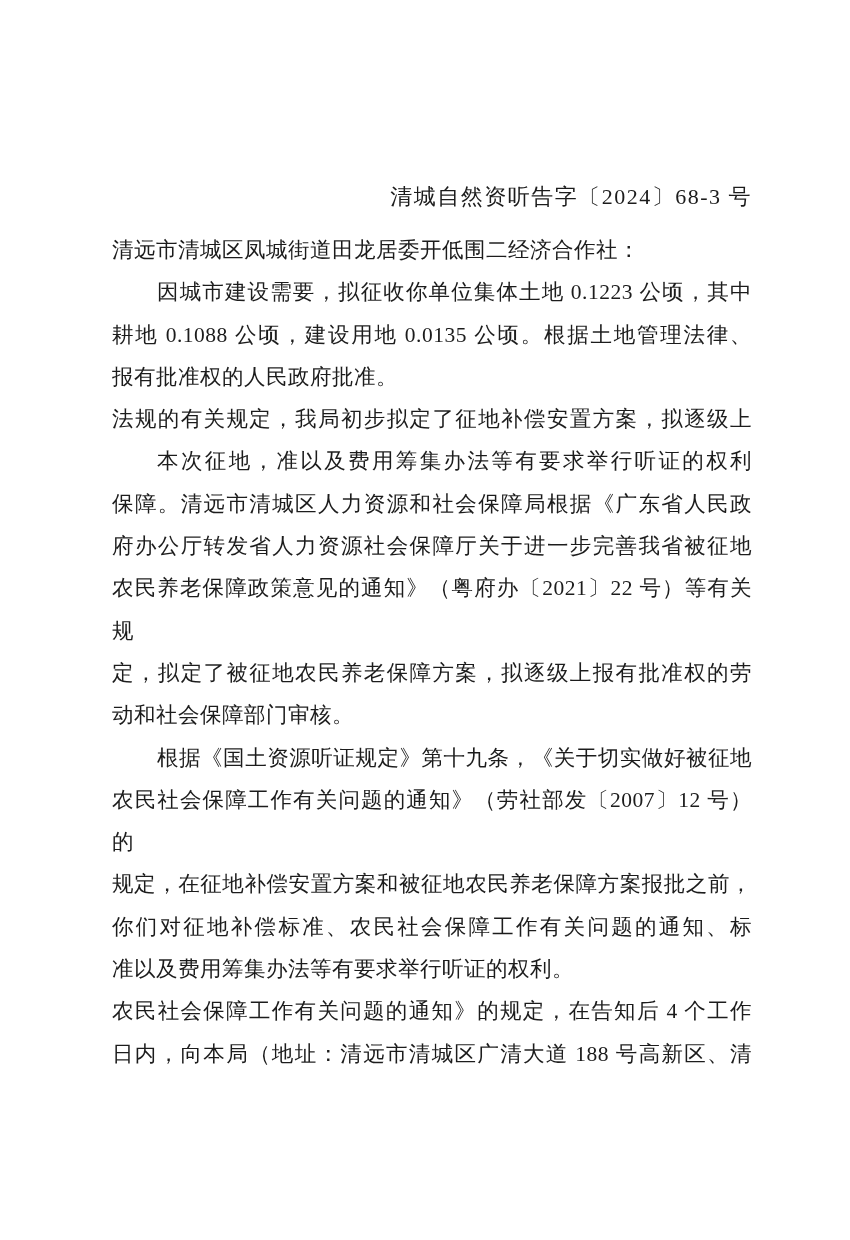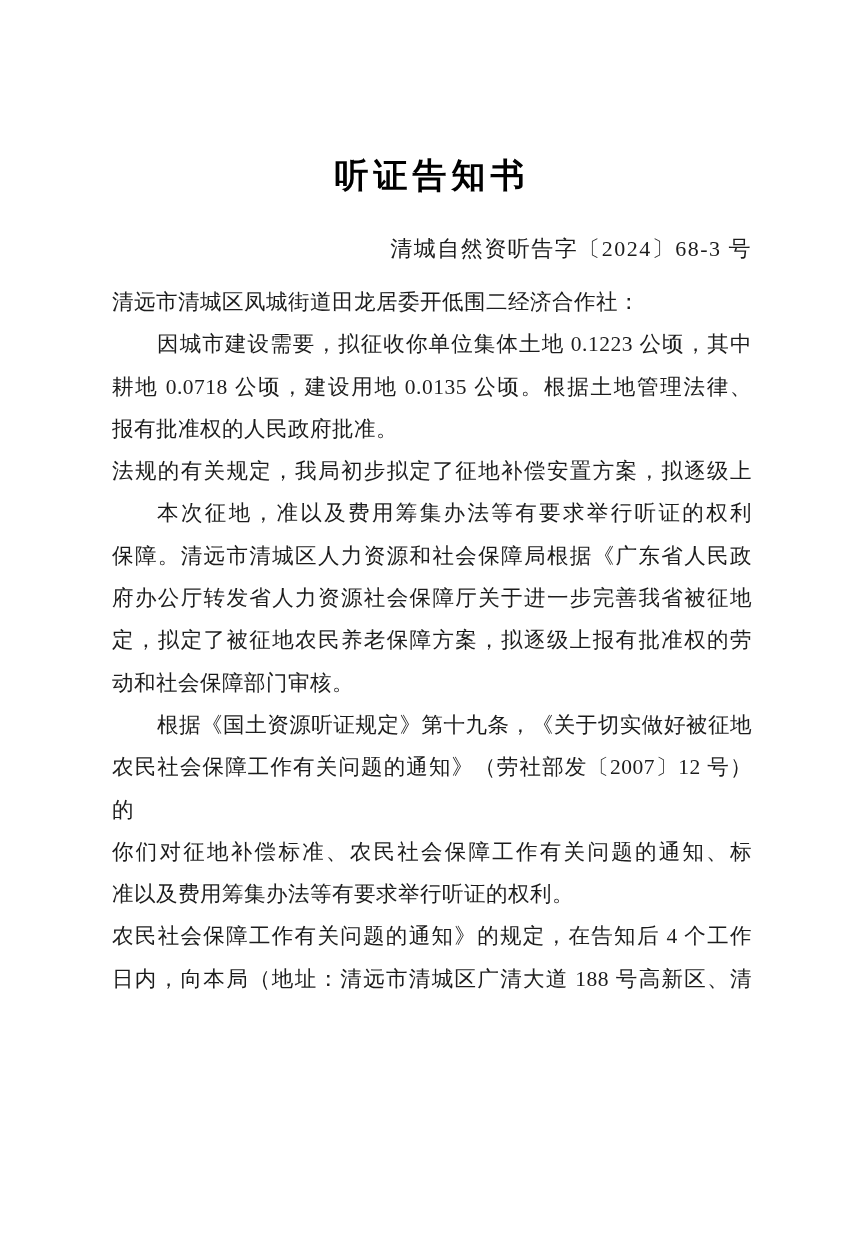--- a/index.html
+++ b/index.html
@@ -49,37 +49,38 @@
     text-align-last: justify;
   }
   .line.indent {
     text-indent: 45px;
   }
 </style>
 </head>
 <body>
 
 <div class="page">
-  <h1 class="title">听证告知书</h1>
 
   <div class="doc-number">清城自然资听告字〔2024〕68-3 号</div>
 
   <div class="body-text">
     <div class="line">清远市清城区凤城街道田龙居委开低围二经济合作社：</div>
     <div id="paragraphs">
         <div class="line indent fill">因城市建设需要，拟征收你单位集体土地 0.1223 公顷，其中</div>
-        <div class="line fill">耕地 0.0718 公顷，建设用地 0.0135 公顷。根据土地管理法律、</div>
+        <div class="line fill">耕地 0.1088 公顷，建设用地 0.0135 公顷。根据土地管理法律、</div>
         <div class="line">报有批准权的人民政府批准。</div>
         <div class="line fill">法规的有关规定，我局初步拟定了征地补偿安置方案，拟逐级上</div>
         <div class="line indent fill">本次征地，准以及费用筹集办法等有要求举行听证的权利</div>
         <div class="line fill">保障。清远市清城区人力资源和社会保障局根据《广东省人民政</div>
         <div class="line fill">府办公厅转发省人力资源社会保障厅关于进一步完善我省被征地</div>
+        <div class="line fill">农民养老保障政策意见的通知》（粤府办〔2021〕22 号）等有关规</div>
         <div class="line fill">定，拟定了被征地农民养老保障方案，拟逐级上报有批准权的劳</div>
         <div class="line">动和社会保障部门审核。</div>
         <div class="line indent fill">根据《国土资源听证规定》第十九条，《关于切实做好被征地</div>
         <div class="line fill">农民社会保障工作有关问题的通知》（劳社部发〔2007〕12 号）的</div>
+        <div class="line fill">规定，在征地补偿安置方案和被征地农民养老保障方案报批之前，</div>
         <div class="line fill">你们对征地补偿标准、农民社会保障工作有关问题的通知、标</div>
         <div class="line">准以及费用筹集办法等有要求举行听证的权利。</div>
         <div class="line fill">农民社会保障工作有关问题的通知》的规定，在告知后 4 个工作</div>
         <div class="line fill">日内，向本局（地址：清远市清城区广清大道 188 号高新区、清</div>
       </div>
   </div>
 </div>
 
 </body></html>

